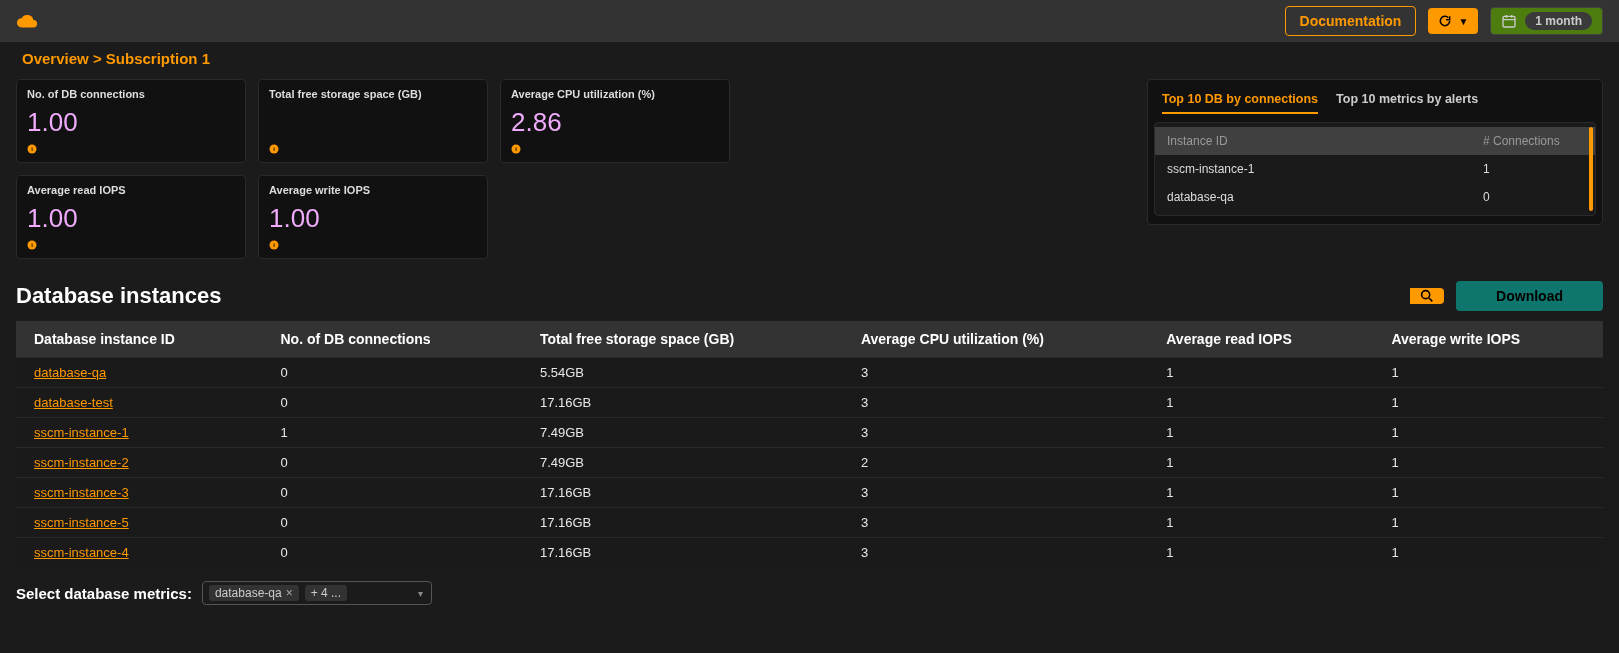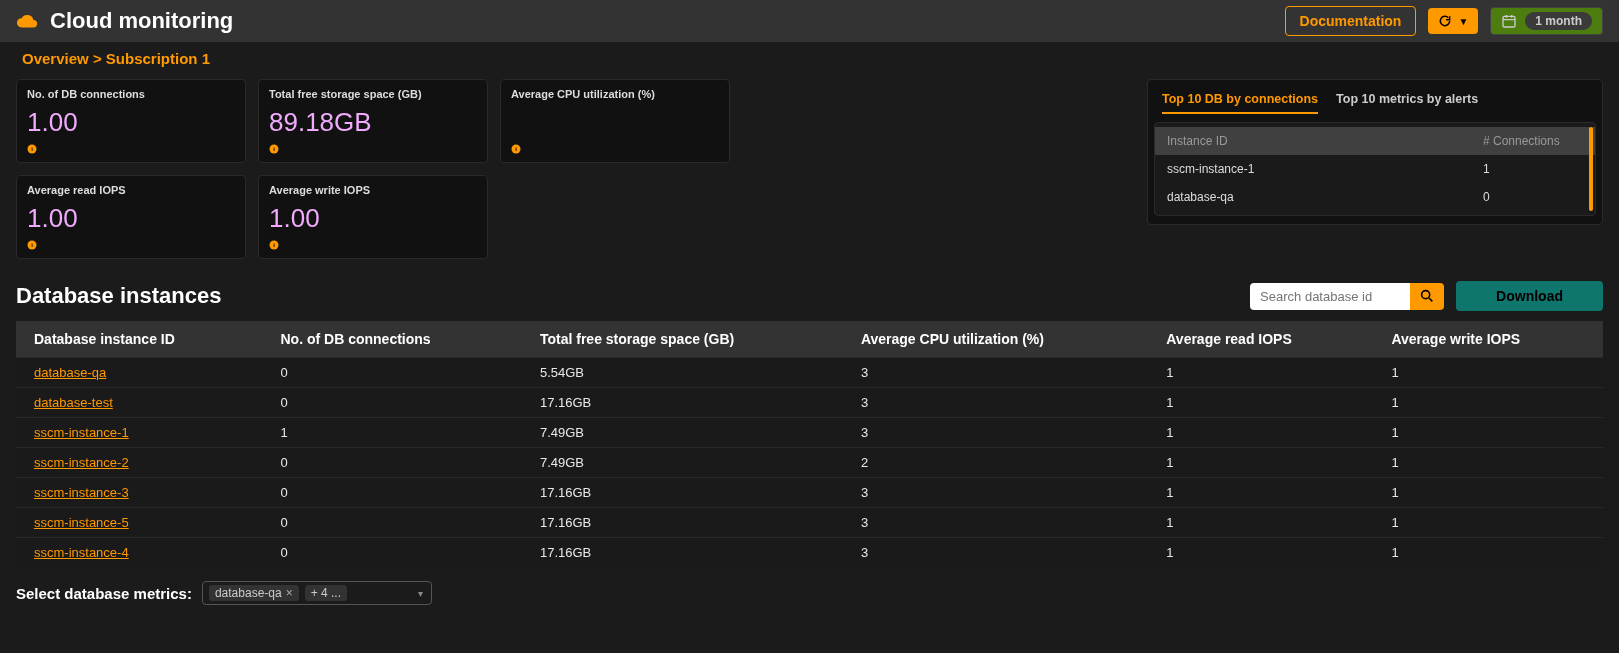--- a/index.html
+++ b/index.html
@@ -105,21 +105,20 @@
 </style>
 </head>
 <body>
 
 <div class="topbar">
   <span class="logo-icon">
     <svg viewBox="0 0 24 24" width="22" height="22">
         <path fill="#ff9900" d="M6 19a5 5 0 0 1 0-10 7 7 0 0 1 13 2 4 4 0 0 1 0 8H6z"></path>
       </svg>
   </span>
-  <div class="app-title">Cloud monitoring</div>
   <div class="top-spacer"></div>
   <button class="btn btn-doc">Documentation</button>
   <button class="btn btn-refresh">
     <span>
       <svg width="14" height="14" viewBox="0 0 24 24">
           <path fill="none" stroke="#000" stroke-width="2.6" d="M20 12a8 8 0 1 1-2.34-5.66M20 4v6h-6"></path>
         </svg>
     </span>
     <span style="color:#000;font-size:10px;">▼</span>
   </button>
@@ -149,30 +148,30 @@
           <div class="metric-value">1.00</div>
           <div class="metric-info">
             <svg width="10" height="10" viewBox="0 0 20 20">
               <circle cx="10" cy="10" r="9" fill="#ff9900"></circle>
               <text x="10" y="14" text-anchor="middle" font-size="12" fill="#000" font-family="Arial" font-weight="bold">i</text>
             </svg>
           </div>
         </div>
         <div class="metric-card">
           <div class="metric-label">Total free storage space (GB)</div>
-          <div class="metric-value">89.18GB</div>
           <div class="metric-info">
             <svg width="10" height="10" viewBox="0 0 20 20">
               <circle cx="10" cy="10" r="9" fill="#ff9900"></circle>
               <text x="10" y="14" text-anchor="middle" font-size="12" fill="#000" font-family="Arial" font-weight="bold">i</text>
             </svg>
           </div>
         </div>
         <div class="metric-card">
           <div class="metric-label">Average CPU utilization (%)</div>
+          <div class="metric-value">2.86</div>
           <div class="metric-info">
             <svg width="10" height="10" viewBox="0 0 20 20">
               <circle cx="10" cy="10" r="9" fill="#ff9900"></circle>
               <text x="10" y="14" text-anchor="middle" font-size="12" fill="#000" font-family="Arial" font-weight="bold">i</text>
             </svg>
           </div>
         </div>
         <div class="metric-card">
           <div class="metric-label">Average read IOPS</div>
           <div class="metric-value">1.00</div>
@@ -217,21 +216,20 @@
           </div>
         <div class="side-scroll"></div>
       </div>
     </div>
   </div>
 
   <div class="section-head">
     <div class="section-title">Database instances</div>
     <div class="section-spacer"></div>
     <div class="search-wrap">
-      <input class="search-input" placeholder="Search database id" style="">
       <button class="search-btn">
         <span>
           <svg width="16" height="16" viewBox="0 0 24 24">
               <circle cx="10" cy="10" r="6" fill="none" stroke="#000" stroke-width="2.4"></circle>
               <path stroke="#000" stroke-width="2.4" d="M15 15l5 5"></path>
             </svg>
         </span>
       </button>
     </div>
     <button class="download-btn">Download</button>

